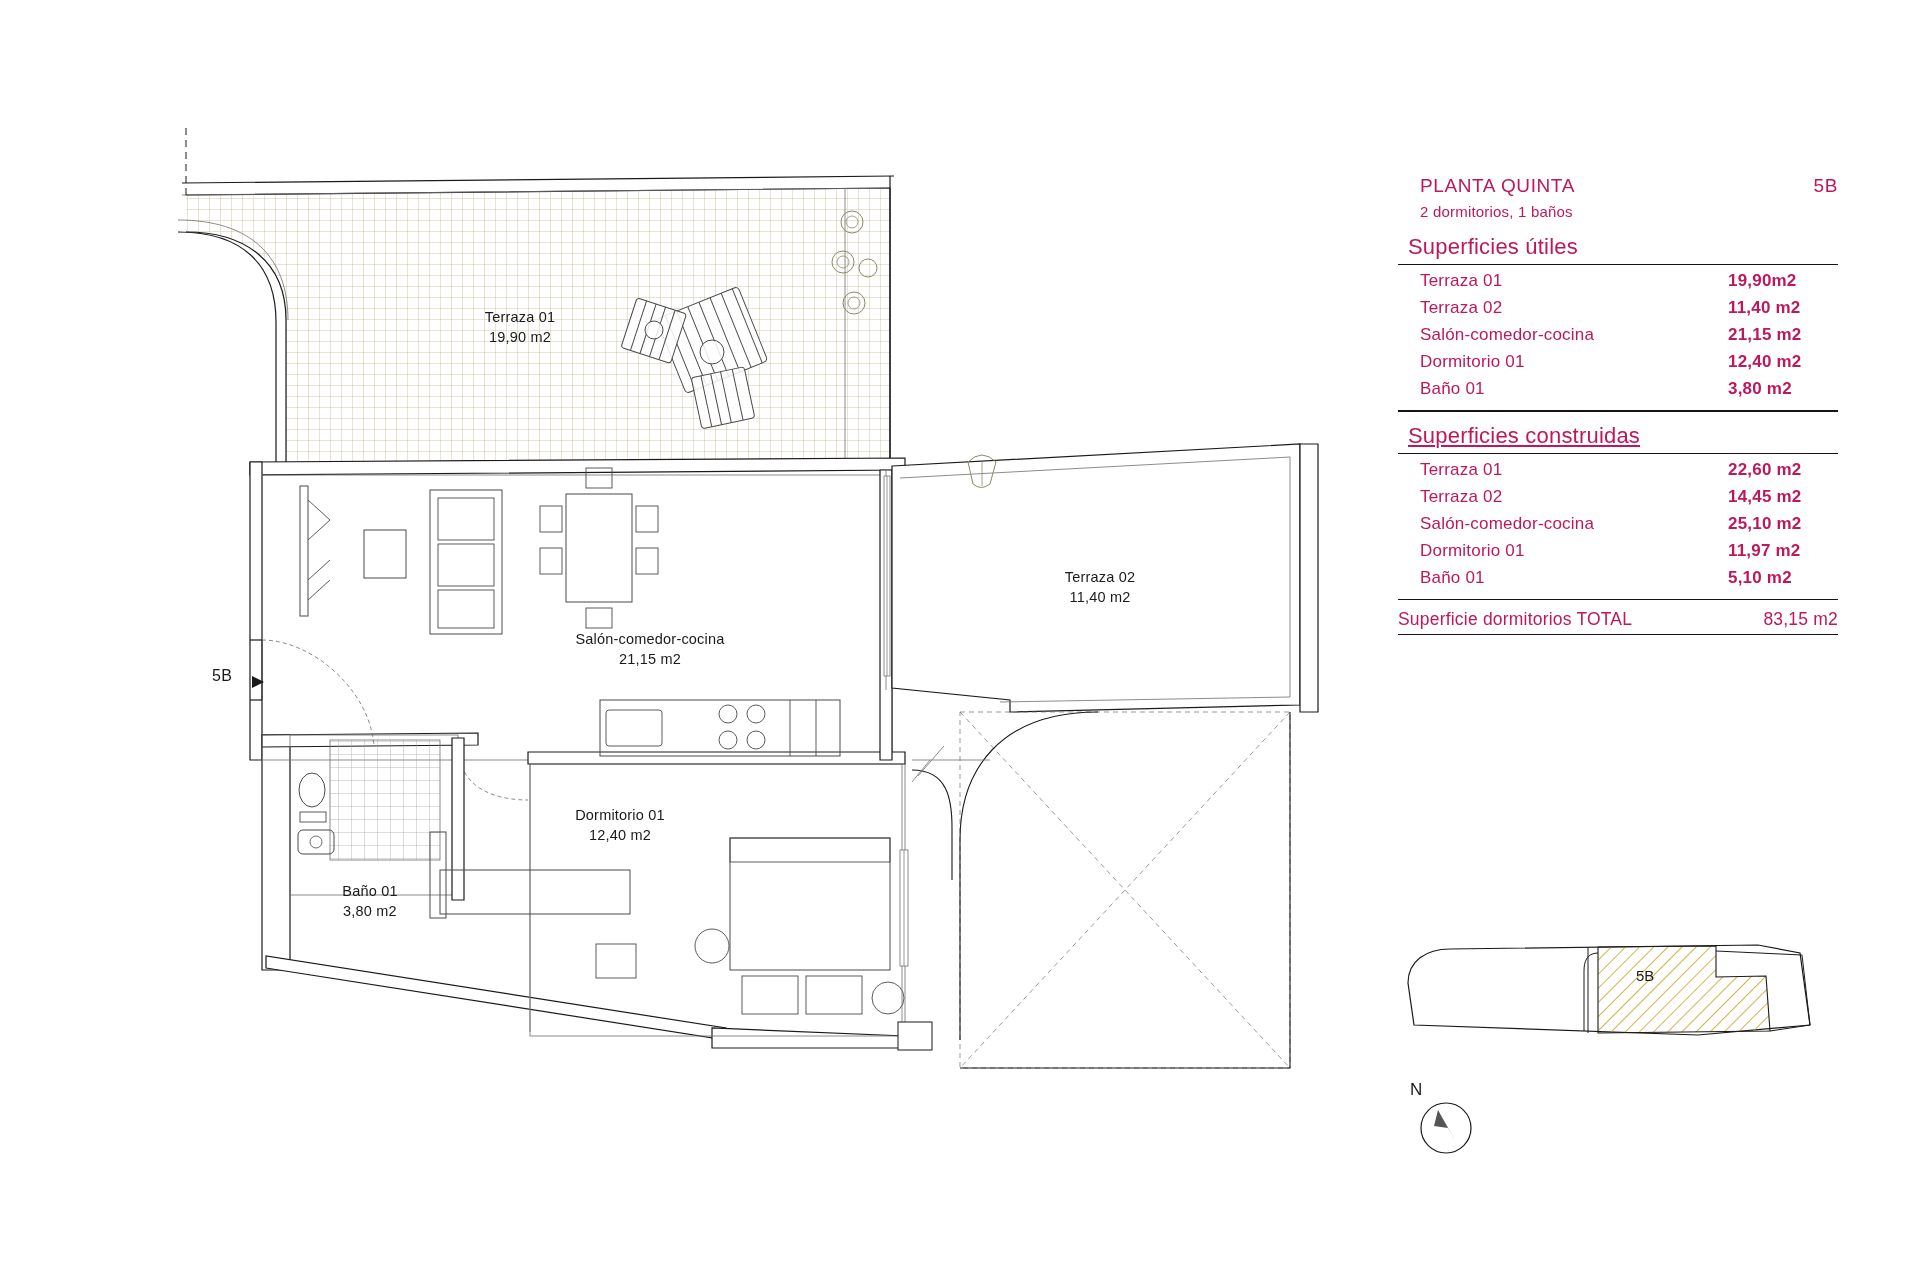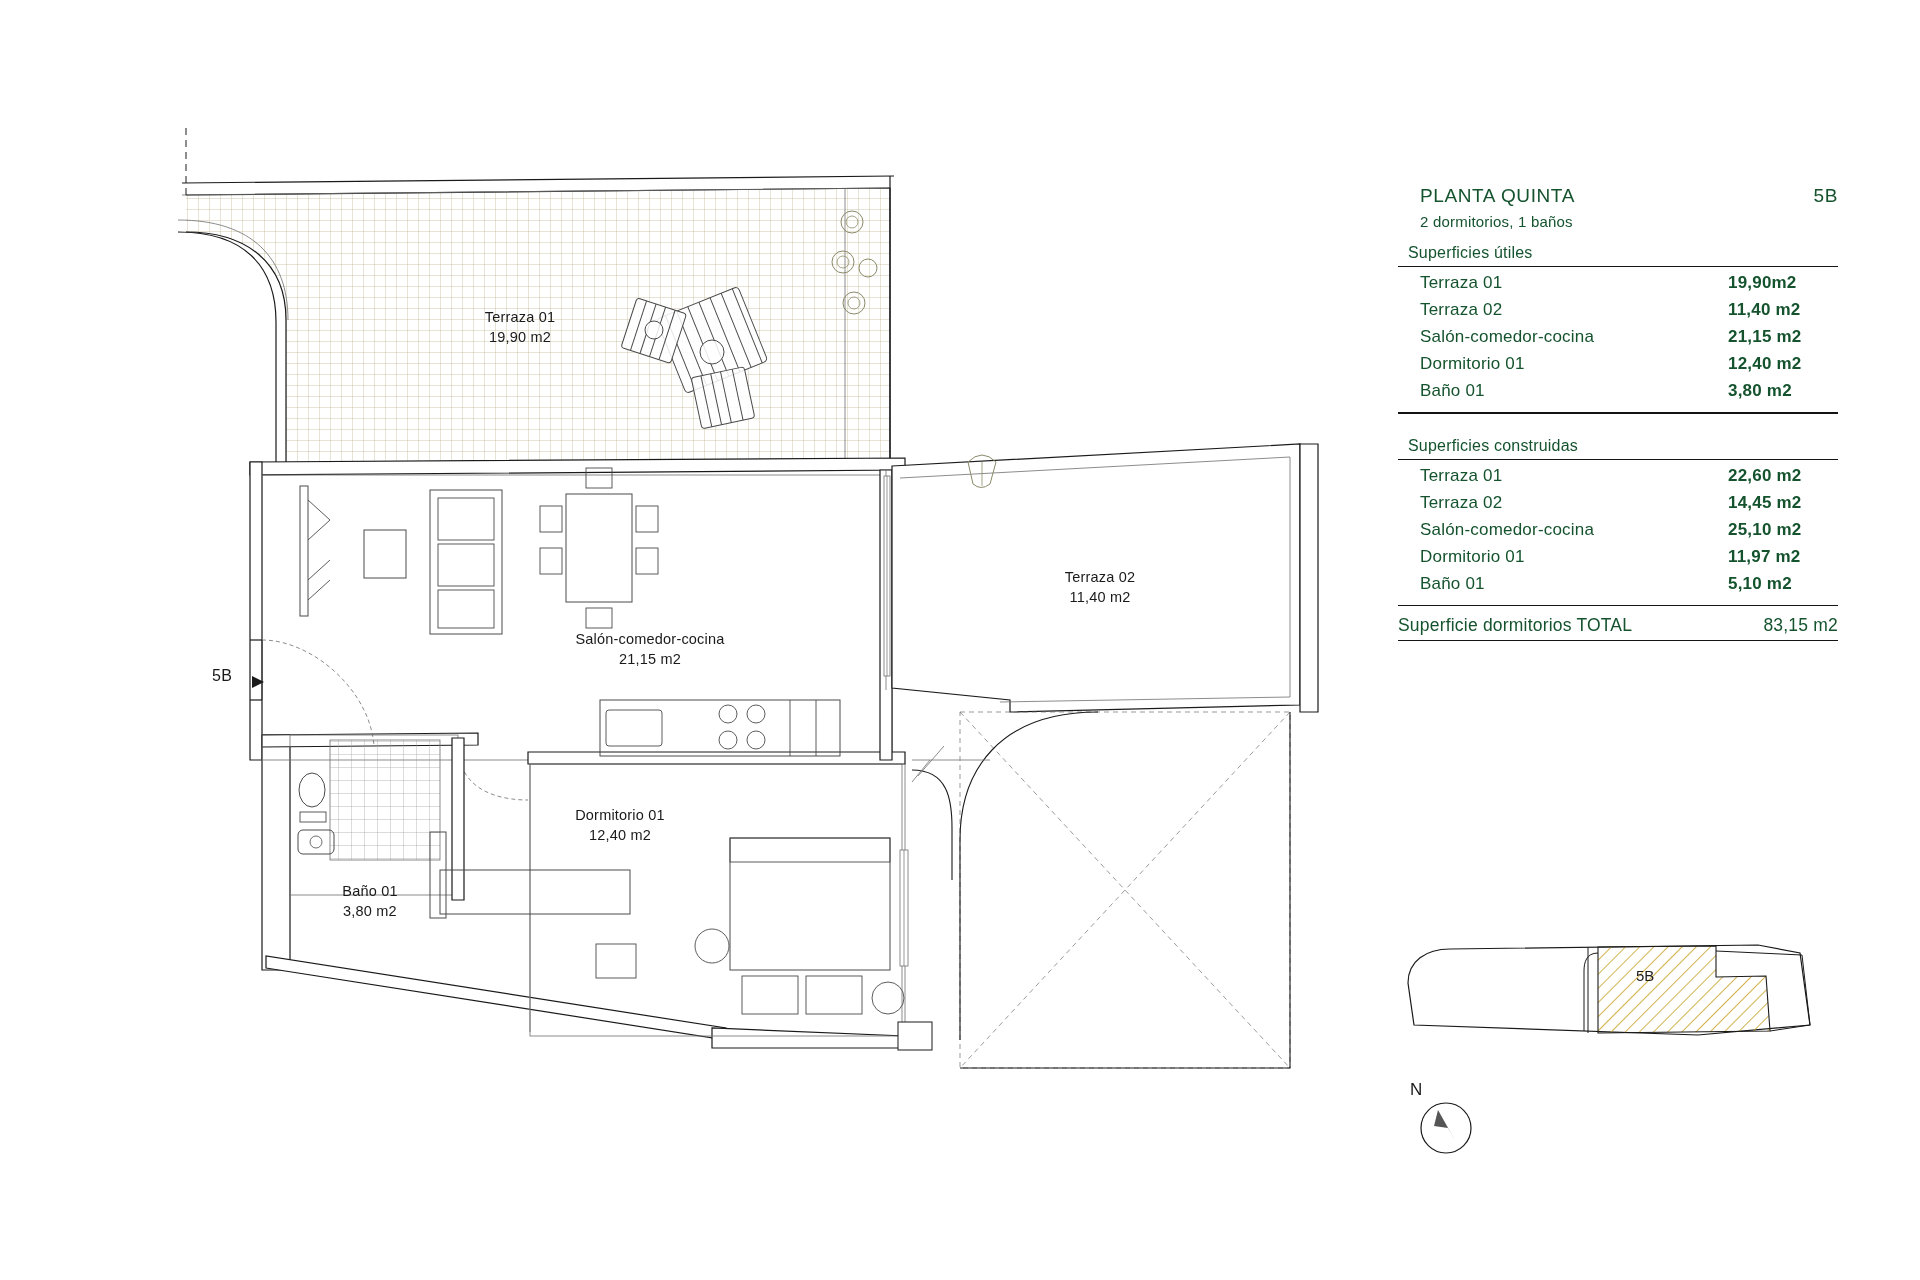--- a/index.html
+++ b/index.html
@@ -44,48 +44,49 @@
     position: absolute;
     font-size: 16px;
     color: #1a1a1a;
     letter-spacing: 0.3px;
   }
 
   
   .panel {
     position: absolute;
     left: 1398px;
-    top: 185px;
+    top: 175px;
     width: 440px;
     font-size: 17px;
-    color: #14532d;
+    color: #be185d;
   }
   .panel .ttl-row {
     display: flex;
     justify-content: space-between;
     align-items: baseline;
     font-size: 19px;
     letter-spacing: 0.6px;
     padding-left: 22px;
   }
   .panel .subttl {
     font-size: 15px;
     padding-left: 22px;
     margin-top: 6px;
     letter-spacing: 0.2px;
   }
   .panel .sect-head {
-    font-size: 16px;
+    font-size: 22px;
     padding-left: 10px;
     margin-top: 14px;
     margin-bottom: 4px;
     letter-spacing: 0.2px;
   }
   .panel .sect-head.second {
-    margin-top: 23px;
+    margin-top: 11px;
+    text-decoration: underline;
   }
   .rule {
     height: 1px;
     background: #141414;
     width: 100%;
   }
   .rows {
     margin-top: 2px;
   }
   .row {

